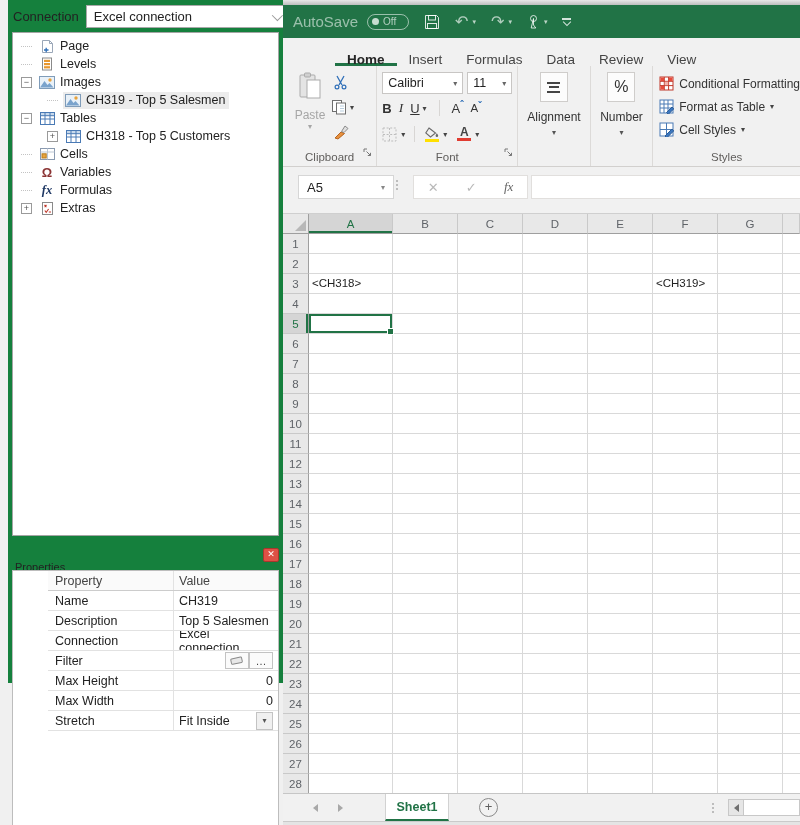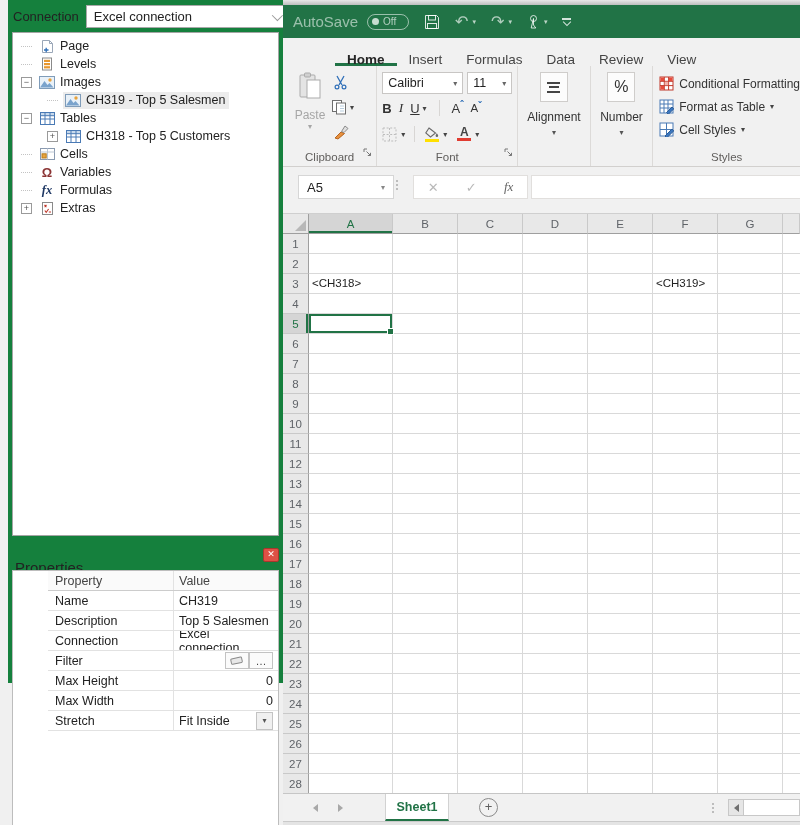--- a/index.html
+++ b/index.html
@@ -17,21 +17,21 @@
 
   .tree-box { position:absolute; left:4px; top:32px; width:267px; height:504px; background:#fff; border:1px solid #a5a5a5; padding-top:4px; overflow:hidden; }
   .tree-row { height:18px; display:flex; align-items:center; font-size:12.5px; color:#222; cursor:default; }
   .tree-row .expander { width:11px; height:11px; border:1px solid #9a9a9a; background:#fff; font-size:9px; line-height:9px; text-align:center; color:#555; margin-right:5px; flex:0 0 auto; }
   .tree-row .connector { width:11px; height:1px; border-top:1px dotted #c3c3c3; margin-right:5px; flex:0 0 auto; }
   .node-body { display:flex; align-items:center; gap:5px; padding:1px 4px 1px 2px; }
   .tree-row.selected .node-body { background:#ececec; }
   .tree-icon { width:16px; height:15px; display:flex; align-items:center; justify-content:center; flex:0 0 auto; }
 
   .props-header { position:absolute; left:0; top:545px; width:283px; height:20px; display:flex; align-items:center; padding:0 12px 0 7px; }
-  .props-title { font-size:15px; color:#222;margin-top:24px; }
+  .props-title { font-size:11px; color:#222;margin-top:24px; }
   .props-close { margin-left:auto; width:16px; height:14px; background:#dd5145; border:1px solid #a8372d; border-radius:2px; color:#fff; font-size:9px; line-height:11px; text-align:center; font-weight:bold; cursor:default; }
   .props-table { position:absolute; left:4px; top:570px; width:267px; height:255px; background:#fff; border:1px solid #bdbdbd; border-bottom:none; }
   .prow { display:flex; height:20px; border-bottom:1px solid #e2e2e2; align-items:center; font-size:12.5px; color:#222;margin-left:35px; }
   .prow.phead { background:#fafafa; color:#444; border-bottom:1px solid #cccccc; }
   .pcell { width:126px; padding:0 7px; border-right:1px solid #e2e2e2; height:100%; display:flex; align-items:center; }
   .vcell { flex:1; padding:0 5px; height:100%; display:flex; align-items:center; overflow:hidden; }
   .vcell.num { justify-content:flex-end; }
   .mini-btn { width:24px; height:17px; border:1px solid #c3c3c3; background:#fbfbfb; display:flex; align-items:center; justify-content:center; font-size:11px; color:#444; }
   .drop-btn { width:17px; height:18px; border:1px solid #c3c3c3; background:#f0f0f0; color:#555; font-size:8px; display:flex; align-items:center; justify-content:center; margin-left:auto; }
 

